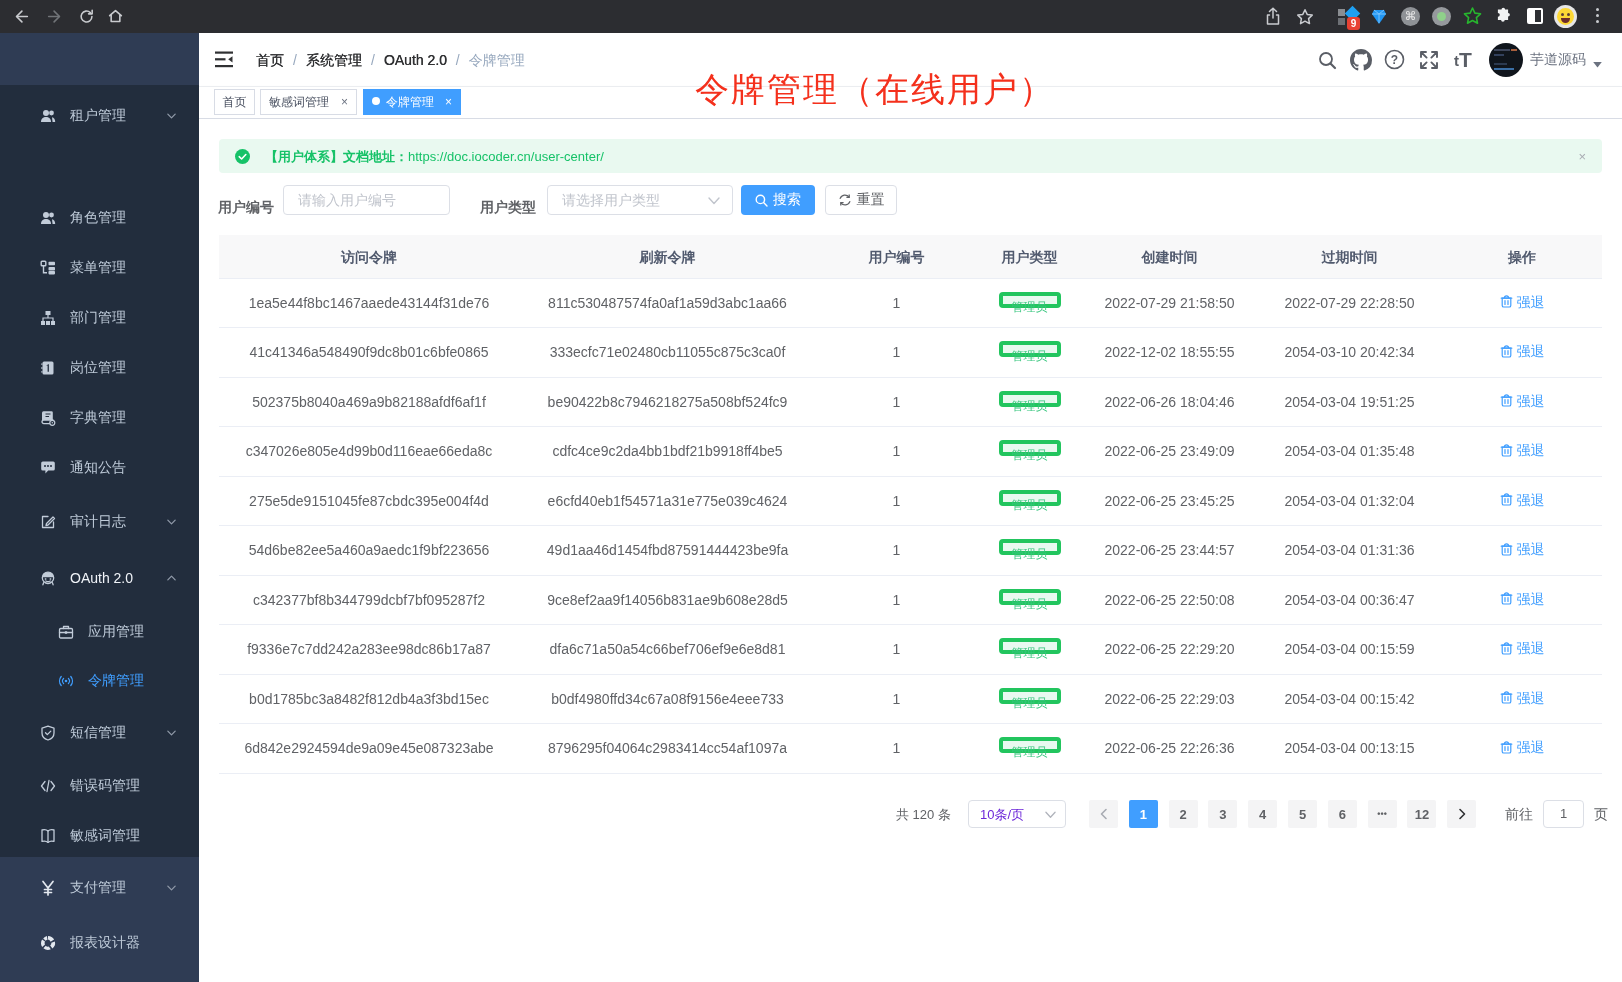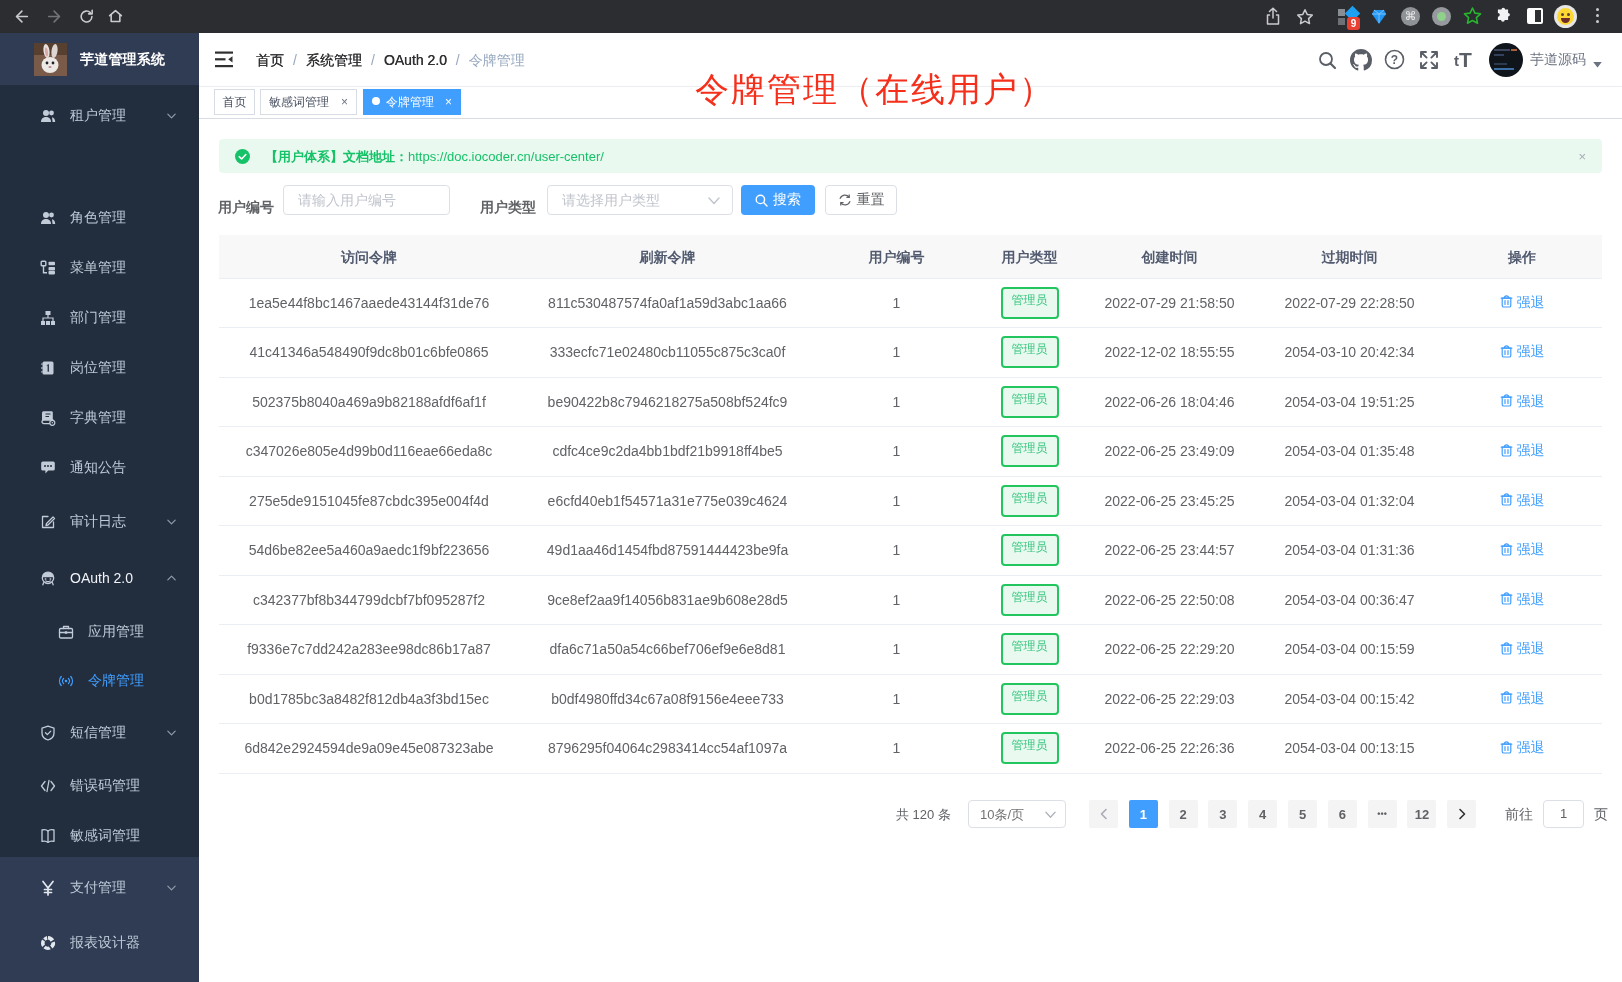--- a/index.html
+++ b/index.html
@@ -46,21 +46,21 @@
 #alert .atx .lk { font-weight:400; }
 #alert .ax { position:absolute; right:16px; top:10px; color:#a8abb2; font-size:13px; }
 .flabel { position:absolute; font-size:14px; font-weight:700; color:#606266; top:73px; line-height:30px; height:30px; }
 .finput { position:absolute; top:66px; height:30px; border:1px solid #dcdfe6; border-radius:4px; background:#fff; font-size:14px; color:#c0c4cc; line-height:28px; padding-left:14px; }
 .fbtn { position:absolute; top:66px; height:30px; border-radius:4px; font-size:14px; display:flex; align-items:center; justify-content:center; }
 
 #tbl { position:absolute; left:20px; top:116px; width:1383px; }
 #tbl table { border-collapse:collapse; table-layout:fixed; width:1383px; }
 #tbl th { background:#f8f8f9; color:#515a6e; font-weight:700; font-size:14px; height:43px; border-bottom:1px solid #ebeef5; text-align:center; padding:3px 0 0 0; }
 #tbl td { color:#606266; font-size:14px; height:49.5px; border-bottom:1px solid #ebeef5; text-align:center; padding:0; }
-.gtag { display:inline-block; height:32px; line-height:22px; padding:0 9px; font-size:12px; color:#38c67e; background:#e9f9f0; border:2px solid #22c55e; border-radius:4px; }
+.gtag { display:inline-block; height:16px; line-height:22px; padding:0 9px; font-size:12px; color:#38c67e; background:#e9f9f0; border:4px solid #22c55e; border-radius:4px; }
 .kick { color:#409eff; }
 
 #pager { position:absolute; left:0; top:681px; width:1423px; height:28px; font-size:13px; color:#606266; }
 .pbtn { position:absolute; top:0; width:29px; height:28px; background:#f4f4f5; border-radius:2px; display:flex; align-items:center; justify-content:center; font-weight:700; color:#606266; }
 .pbtn.on { background:#409eff; color:#fff; }
 .parr { color:#a8abb2; font-weight:400; }
 </style></head><body>
 
 <div id="chrome">
 <svg class="abs" style="left:14px;top:9px" width="15" height="15" viewBox="0 0 18 18">
@@ -111,34 +111,20 @@
 <div class="abs" style="left:1561px;top:13px;width:3px;height:3px;border-radius:50%;background:#5d4037"></div>
 <div class="abs" style="left:1567px;top:13px;width:3px;height:3px;border-radius:50%;background:#5d4037"></div>
 <div class="abs" style="left:1561px;top:18px;width:9px;height:5px;border-radius:0 0 8px 8px;background:#6d2c2a"></div>
 <div class="abs" style="left:1596px;top:8px;width:3px;height:3px;border-radius:50%;background:#c9cbcf"></div>
 <div class="abs" style="left:1596px;top:14px;width:3px;height:3px;border-radius:50%;background:#c9cbcf"></div>
 <div class="abs" style="left:1596px;top:20px;width:3px;height:3px;border-radius:50%;background:#c9cbcf"></div>
 </div>
 <div id="sidebar">
 <div id="menuL1"></div>
     <div id="menuL2"></div>
-<div id="logo">
-<svg class="abs" style="left:34px;top:10px" width="33" height="33" viewBox="0 0 33 33">
-        <rect width="33" height="33" fill="#7a5a48"></rect>
-        <rect width="33" height="12" fill="#57402f"></rect>
-        <ellipse cx="16" cy="22" rx="8.5" ry="8" fill="#ece9e6"></ellipse>
-        <ellipse cx="12.5" cy="8" rx="3" ry="7" fill="#e8e2de" transform="rotate(-8 12.5 8)"></ellipse>
-        <ellipse cx="20.5" cy="8" rx="3" ry="7" fill="#ded6d2" transform="rotate(8 20.5 8)"></ellipse>
-        <ellipse cx="12.5" cy="9" rx="1.4" ry="4.5" fill="#d8a8a8" transform="rotate(-8 12.5 9)"></ellipse>
-        <circle cx="13" cy="20" r="1.4" fill="#222"></circle>
-        <circle cx="19" cy="20" r="1.4" fill="#222"></circle>
-        <ellipse cx="16" cy="24" rx="1.6" ry="1.1" fill="#b98a8a"></ellipse>
-      </svg>
-<div class="ttl">芋道管理系统</div>
-</div>
 <div class="mi" style="top:58px;padding-left:41px;">
       <svg class="ic" viewBox="0 0 16 16">
         <circle cx="6" cy="5" r="3" fill="#c2ccd9"></circle>
         <path d="M1 14 c0-3.3 2.2-5 5-5 s5 1.7 5 5 Z" fill="#c2ccd9"></path>
         <circle cx="11.5" cy="5" r="2.4" fill="#c2ccd9"></circle>
         <path d="M12 9.2 c2 .4 3.2 2 3.2 4.8 H12.6" fill="#c2ccd9"></path>
       </svg>
       <span class="tx">租户管理</span>
       <svg class="ar" viewBox="0 0 12 12">
         <path d="M2 4 L6 8 L10 4" stroke="#8f99a8" stroke-width="1.4" fill="none" stroke-linecap="round" stroke-linejoin="round"></path>
@@ -521,21 +507,21 @@
                   <path d="M2.2 3.2 H10.8 V10.4 a1.6 1.6 0 0 1 -1.6 1.6 H3.8 a1.6 1.6 0 0 1 -1.6 -1.6 Z" stroke="#409eff" stroke-width="1.2" fill="none" stroke-linejoin="round"></path>
                   <path d="M5 5.6 V9.4 M8 5.6 V9.4" stroke="#409eff" stroke-width="1.2" stroke-linecap="round"></path>
                 </svg>强退</span></td>
           </tr>
 </tbody>
       </table>
     </div>
 <div id="pager">
 <div class="abs" style="left:697px;top:6px">共 120 条</div>
 <div class="abs" style="left:769px;top:0;width:98px;height:28px;border:1px solid #dcdfe6;border-radius:4px;">
-        <span class="abs" style="left:11px;top:5px;color:#737373">10条/页</span>
+        <span class="abs" style="left:11px;top:5px;color:#6d28d9">10条/页</span>
         <svg class="abs" style="right:9px;top:10px" width="11" height="8" viewBox="0 0 12 8">
           <path d="M1 1 L6 6.5 L11 1" stroke="#b0b3bb" stroke-width="1.4" fill="none" stroke-linecap="round" stroke-linejoin="round"></path>
         </svg>
       </div>
 <div class="pbtn parr" style="left:890px;">
         <svg width="10" height="12" viewBox="0 0 10 12">
           <path d="M7 1.5 L2.5 6 L7 10.5" stroke="#a8abb2" stroke-width="1.6" fill="none" stroke-linecap="round" stroke-linejoin="round"></path>
         </svg>
       </div>
 <div class="pbtn on" style="left:929.8px;">1</div>

